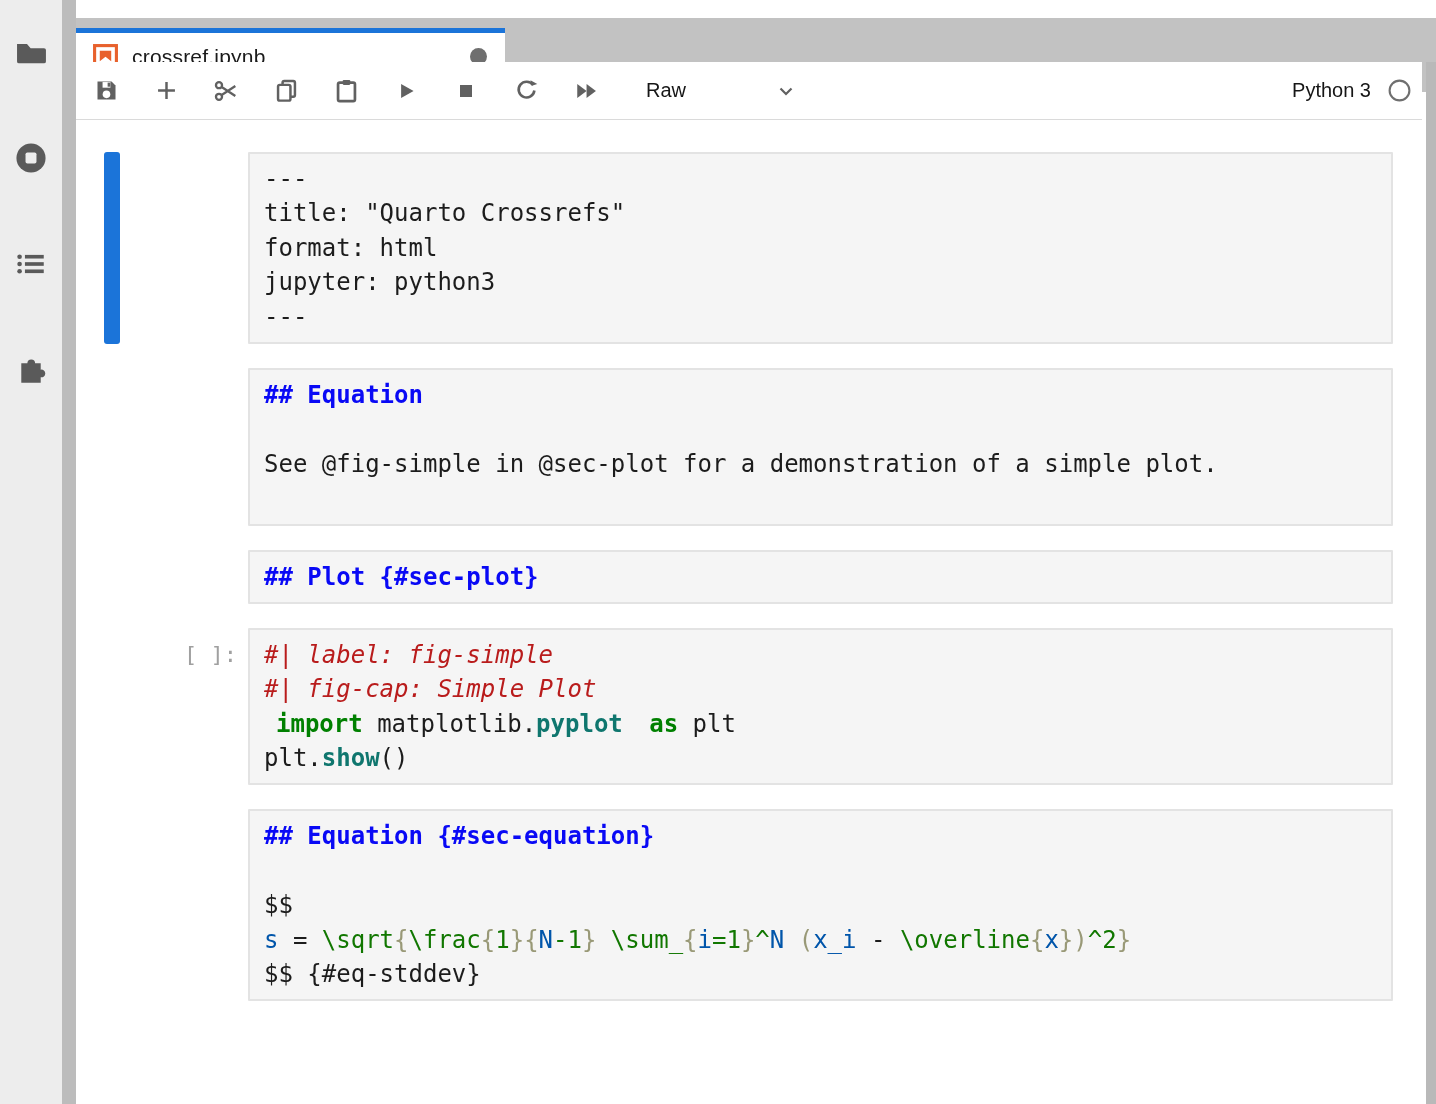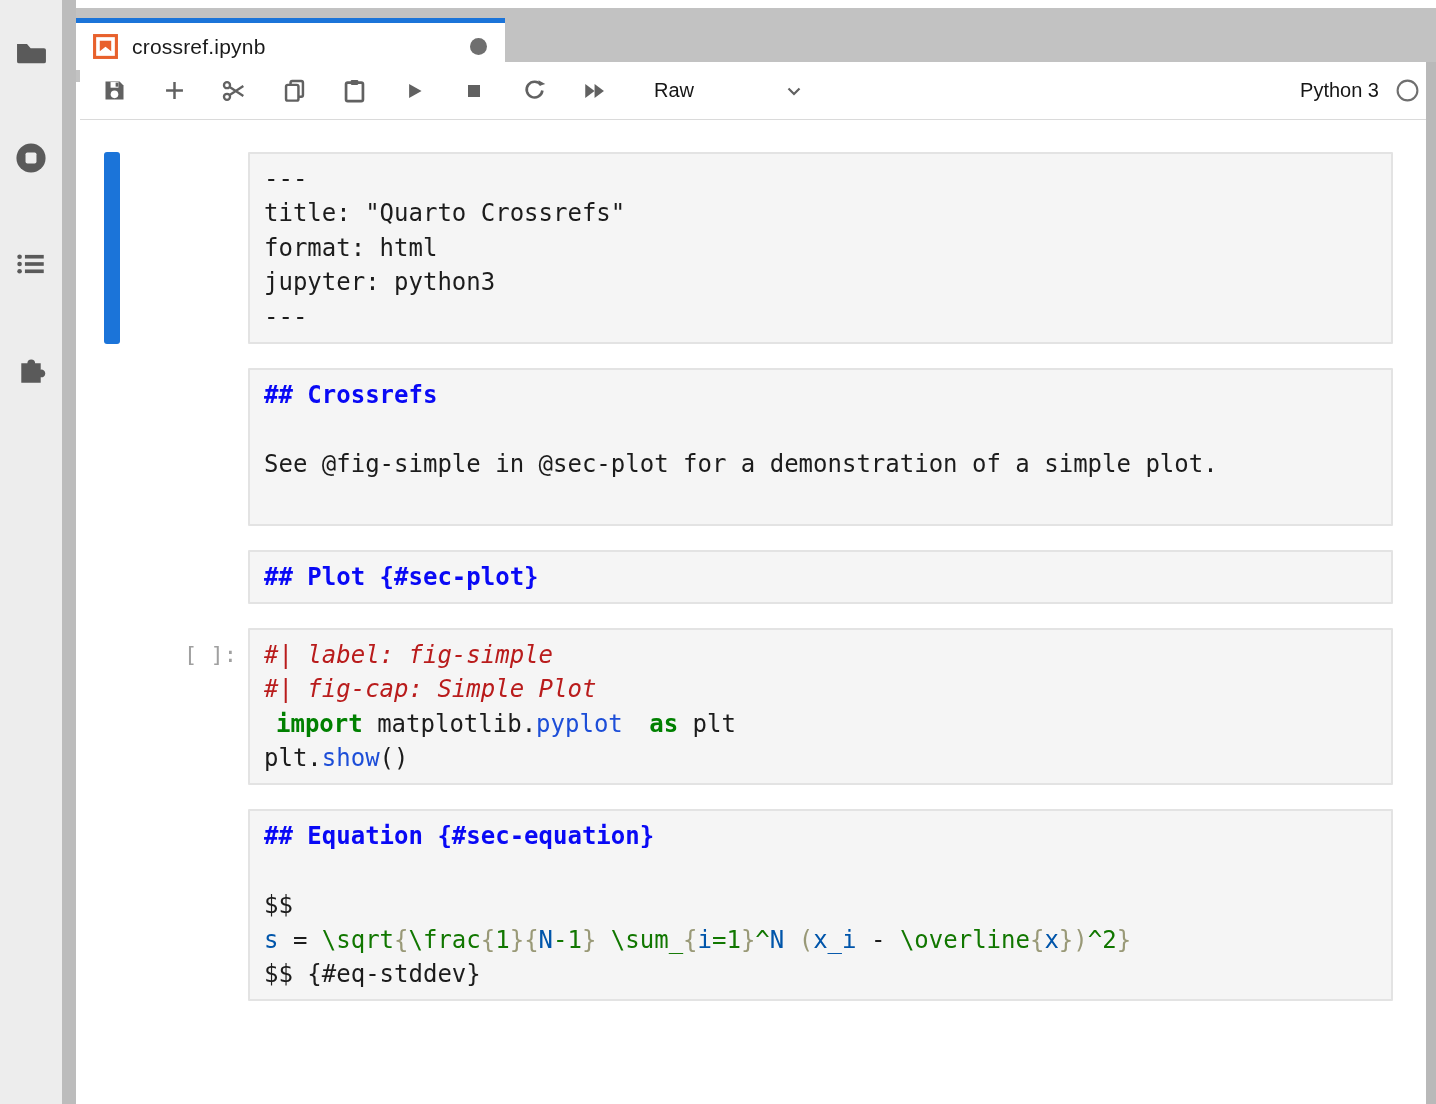--- a/index.html
+++ b/index.html
@@ -8,31 +8,31 @@
     width:1436px; height:1104px; position:relative; overflow:hidden;
     background:#ffffff; font-family:"Liberation Sans", sans-serif;
   }
   
   .sidebar { position:absolute; left:0; top:0; width:62px; height:1104px; background:#ededed; z-index:4; }
   .sidebar .sb-icon { position:absolute; left:14px; width:34px; height:34px; display:flex; align-items:center; justify-content:center; }
   .sidebar-divider { position:absolute; left:62px; top:0; width:14px; height:1104px; background:#bcbcbc; z-index:3; }
   .right-strip { position:absolute; right:0; top:62px; width:10px; height:1042px; background:#b9b9b9; z-index:3; }
 
   
-  .tabbar { position:absolute; left:62px; top:8px; right:0; height:74px; background:#c2c2c2; z-index:2; }
+  .tabbar { position:absolute; left:62px; top:18px; right:0; height:74px; background:#c2c2c2; z-index:2; }
   .tab {
     position:absolute; left:14px; top:10px; width:429px; height:52px; background:#fff;
     border-top:5px solid #1b74d9; display:flex; align-items:center; padding:0 18px 0 16px;
   }
   .tab-title { font-size:21px; color:#1a1a1a; margin-left:13px; letter-spacing:.2px; }
   .dirty-dot { margin-left:auto; width:17px; height:17px; border-radius:50%; background:#6f6f6f; }
 
   
   .toolbar {
-    position:absolute; left:80px; top:62px; width:1350px; height:58px; background:#fff;
+    position:absolute; left:72px; top:62px; width:1350px; height:58px; background:#fff;
     border-bottom:1px solid #dadada; display:flex; align-items:center; padding:0 10px 0 20px; z-index:2;
   }
   .tb-btn { width:28px; height:28px; margin-right:32px; display:flex; align-items:center; justify-content:center; background:none; border:none; padding:0; cursor:pointer; }
   .celltype-dd { display:flex; align-items:center; margin-left:14px; width:152px; justify-content:space-between; cursor:pointer; }
   .celltype-label { font-size:20px; color:#161616; }
   .toolbar-right { margin-left:auto; display:flex; align-items:center;justify-content:space-between; }
   .kernel-name { font-size:20px; color:#161616; margin-right:16px; }
 
   
   .notebook { position:absolute; left:76px; top:120px; width:1350px; height:984px; background:#fff; padding-top:32px; overflow:hidden; }
@@ -47,21 +47,21 @@
     flex:1; background:#f5f5f5; border:2px solid #e3e3e3; border-radius:1px;
     padding:8px 14px; font-family:"DejaVu Sans Mono", monospace; font-size:24px; line-height:34.4px; color:#1c1c1c;
   }
   .cm-line { white-space:pre; height:34.4px; }
 
   
   .tk-def  { color:#1c1c1c; }
   .tk-kw   { color:#008000; font-weight:bold;margin-left:12px; }
   .tk-num  { color:#008800; }
   .tk-com  { color:#b91c1c; font-style:italic; }
-  .tk-prop { color:#1d4ed8; }
+  .tk-prop { color:#0f766e;font-weight:bold; }
   .tk-var  { color:#0055aa; }
   .tk-brk  { color:#999977; }
   .tk-grn  { color:#117700; }
   .tk-hdr  { color:#0909f5; font-weight:bold; }
 
   svg { display:block; }
 </style>
 </head>
 <body>
 
@@ -188,21 +188,21 @@
           <div class="cm-line"><span class="tk-def">title: "Quarto Crossrefs"</span></div>
           <div class="cm-line"><span class="tk-def">format: html</span></div>
           <div class="cm-line"><span class="tk-def">jupyter: python3</span></div>
           <div class="cm-line"><span class="tk-def">---</span></div>
         </div>
       </div>
       <div class="nb-cell">
         <div class="collapser"></div>
         <div class="prompt"></div>
         <div class="editor">
-          <div class="cm-line"><span class="tk-hdr">## Crossrefs</span></div>
+          <div class="cm-line"><span class="tk-hdr">## Equation</span></div>
           <div class="cm-line"> </div>
           <div class="cm-line"><span class="tk-def">See @fig-simple in @sec-plot for a demonstration of a simple plot.</span></div>
           <div class="cm-line"> </div>
         </div>
       </div>
       <div class="nb-cell">
         <div class="collapser"></div>
         <div class="prompt"></div>
         <div class="editor">
           <div class="cm-line"><span class="tk-hdr">## Plot {#sec-plot}</span></div>

